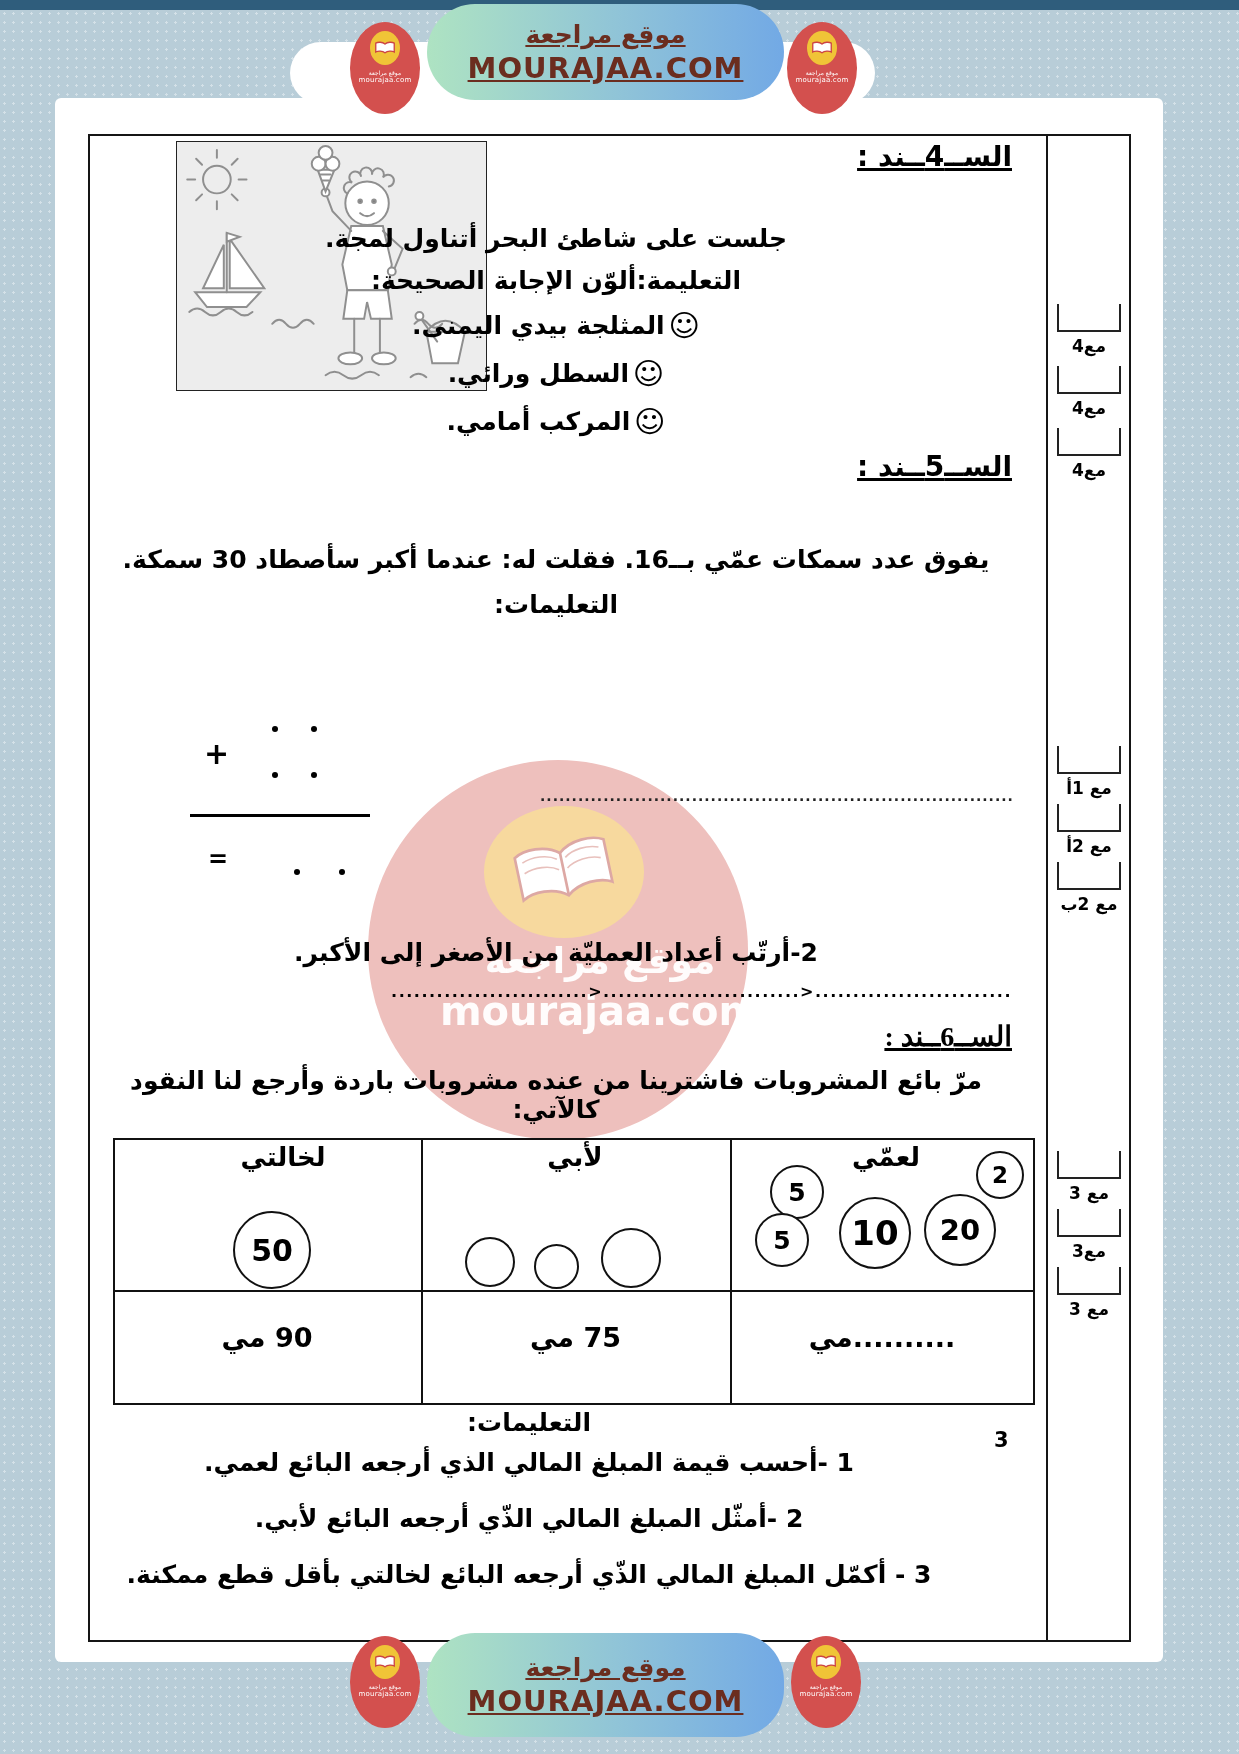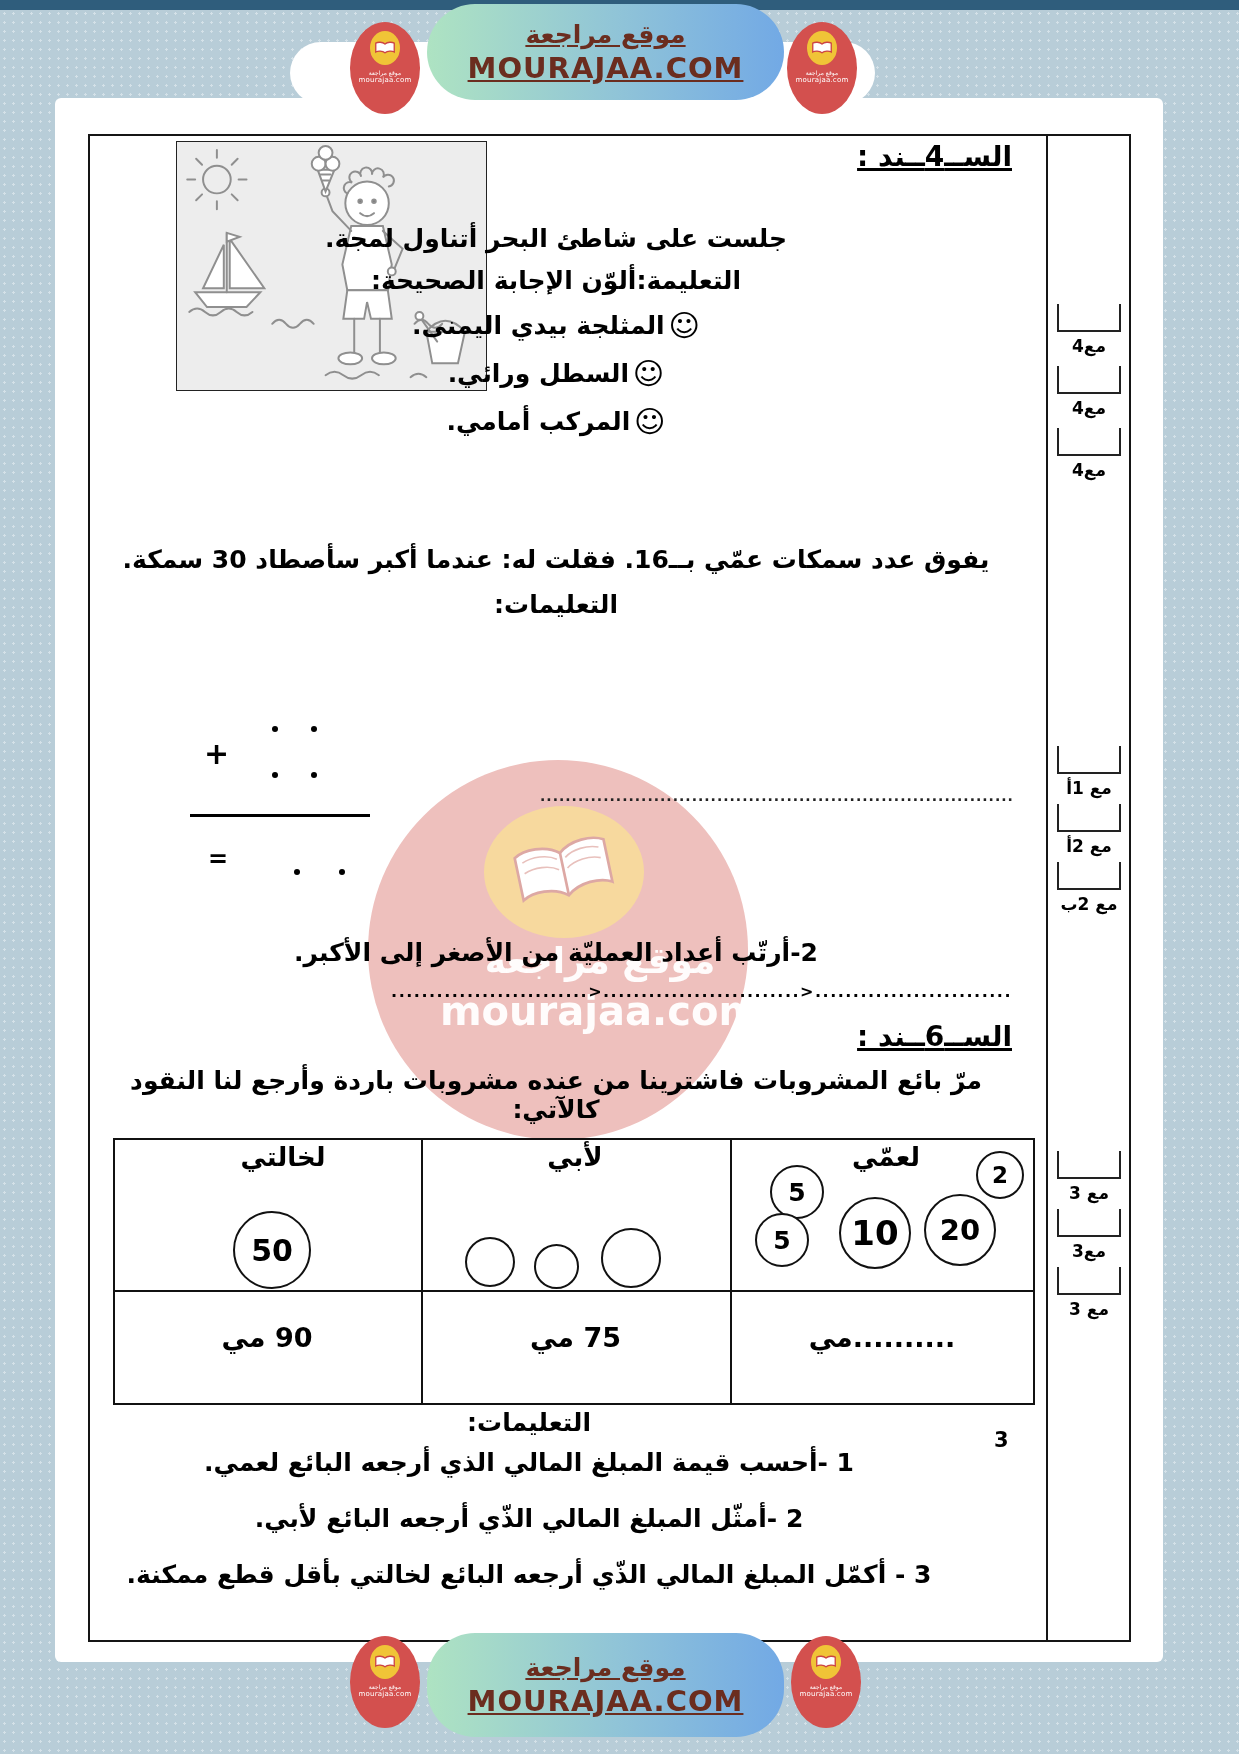--- a/index.html
+++ b/index.html
@@ -184,39 +184,40 @@
   <div class="abs ar blk body-txt" style="top:308px;">
     <span class="smiley">☺</span><span>المثلجة بيدي اليمنى.</span>
   </div>
   <div class="abs ar blk body-txt" style="top:356px;">
     <span class="smiley">☺</span><span>السطل ورائي.</span>
   </div>
   <div class="abs ar blk body-txt" style="top:404px;">
     <span class="smiley">☺</span><span>المركب أمامي.</span>
   </div>
 
+  <div class="abs ar blk title" style="top:450px;">الســ5ــند :</div>
   <div class="abs ar blk body-txt" style="top:545px;">يفوق عدد سمكات عمّي بــ16. فقلت له: عندما أكبر سأصطاد 30 سمكة.</div>
   <div class="abs ar blk body-txt" style="top:590px;">التعليمات:</div>
 
   <div class="dot" style="left:272px; top:726px;"></div>
   <div class="dot" style="left:311px; top:726px;"></div>
   <div class="op" style="left:204px; top:736px; font-size:30px;">+</div>
   <div class="dot" style="left:272px; top:772px;"></div>
   <div class="dot" style="left:311px; top:772px;"></div>
   <div class="abs sum-line"></div>
   <div class="op" style="left:208px; top:845px; font-size:24px;">=</div>
   <div class="dot" style="left:294px; top:869px;"></div>
   <div class="dot" style="left:339px; top:869px;"></div>
 
   <div class="abs answer-dots">..............................................................................................................</div>
 
   <div class="abs ar blk body-txt" style="top:938px;">2-أرتّب أعداد العمليّة من الأصغر إلى الأكبر.</div>
   <div class="abs ar blk ordering" style="top:982px;">..........................&lt;..........................&lt;..........................</div>
 
-  <div class="abs ar blk title" style="top:1020px;">الســ6ــند :</div>
+  <div class="abs ar blk title" style="top:1020px;font-family:Liberation Serif, serif;">الســ6ــند :</div>
   <div class="abs ar blk body-txt" style="top:1066px;">مرّ بائع المشروبات فاشترينا من عنده مشروبات باردة وأرجع لنا النقود كالآتي:</div>
 
   <div class="abs t-line" style="left:113px; top:1138px; width:922px; height:267px; border:2px solid #111;"></div>
   <div class="abs t-line" style="left:113px; top:1290px; width:922px; border-top:2px solid #111;"></div>
   <div class="abs t-line" style="left:421px; top:1138px; height:267px; border-left:2px solid #111;"></div>
   <div class="abs t-line" style="left:730px; top:1138px; height:267px; border-left:2px solid #111;"></div>
 
   <div class="abs ar t-header" style="left:826px; top:1142px; width:120px;">لعمّي</div>
   <div class="abs ar t-header" style="left:515px; top:1142px; width:120px;">لأبي</div>
   <div class="abs ar t-header" style="left:223px; top:1142px; width:120px;">لخالتي</div>

